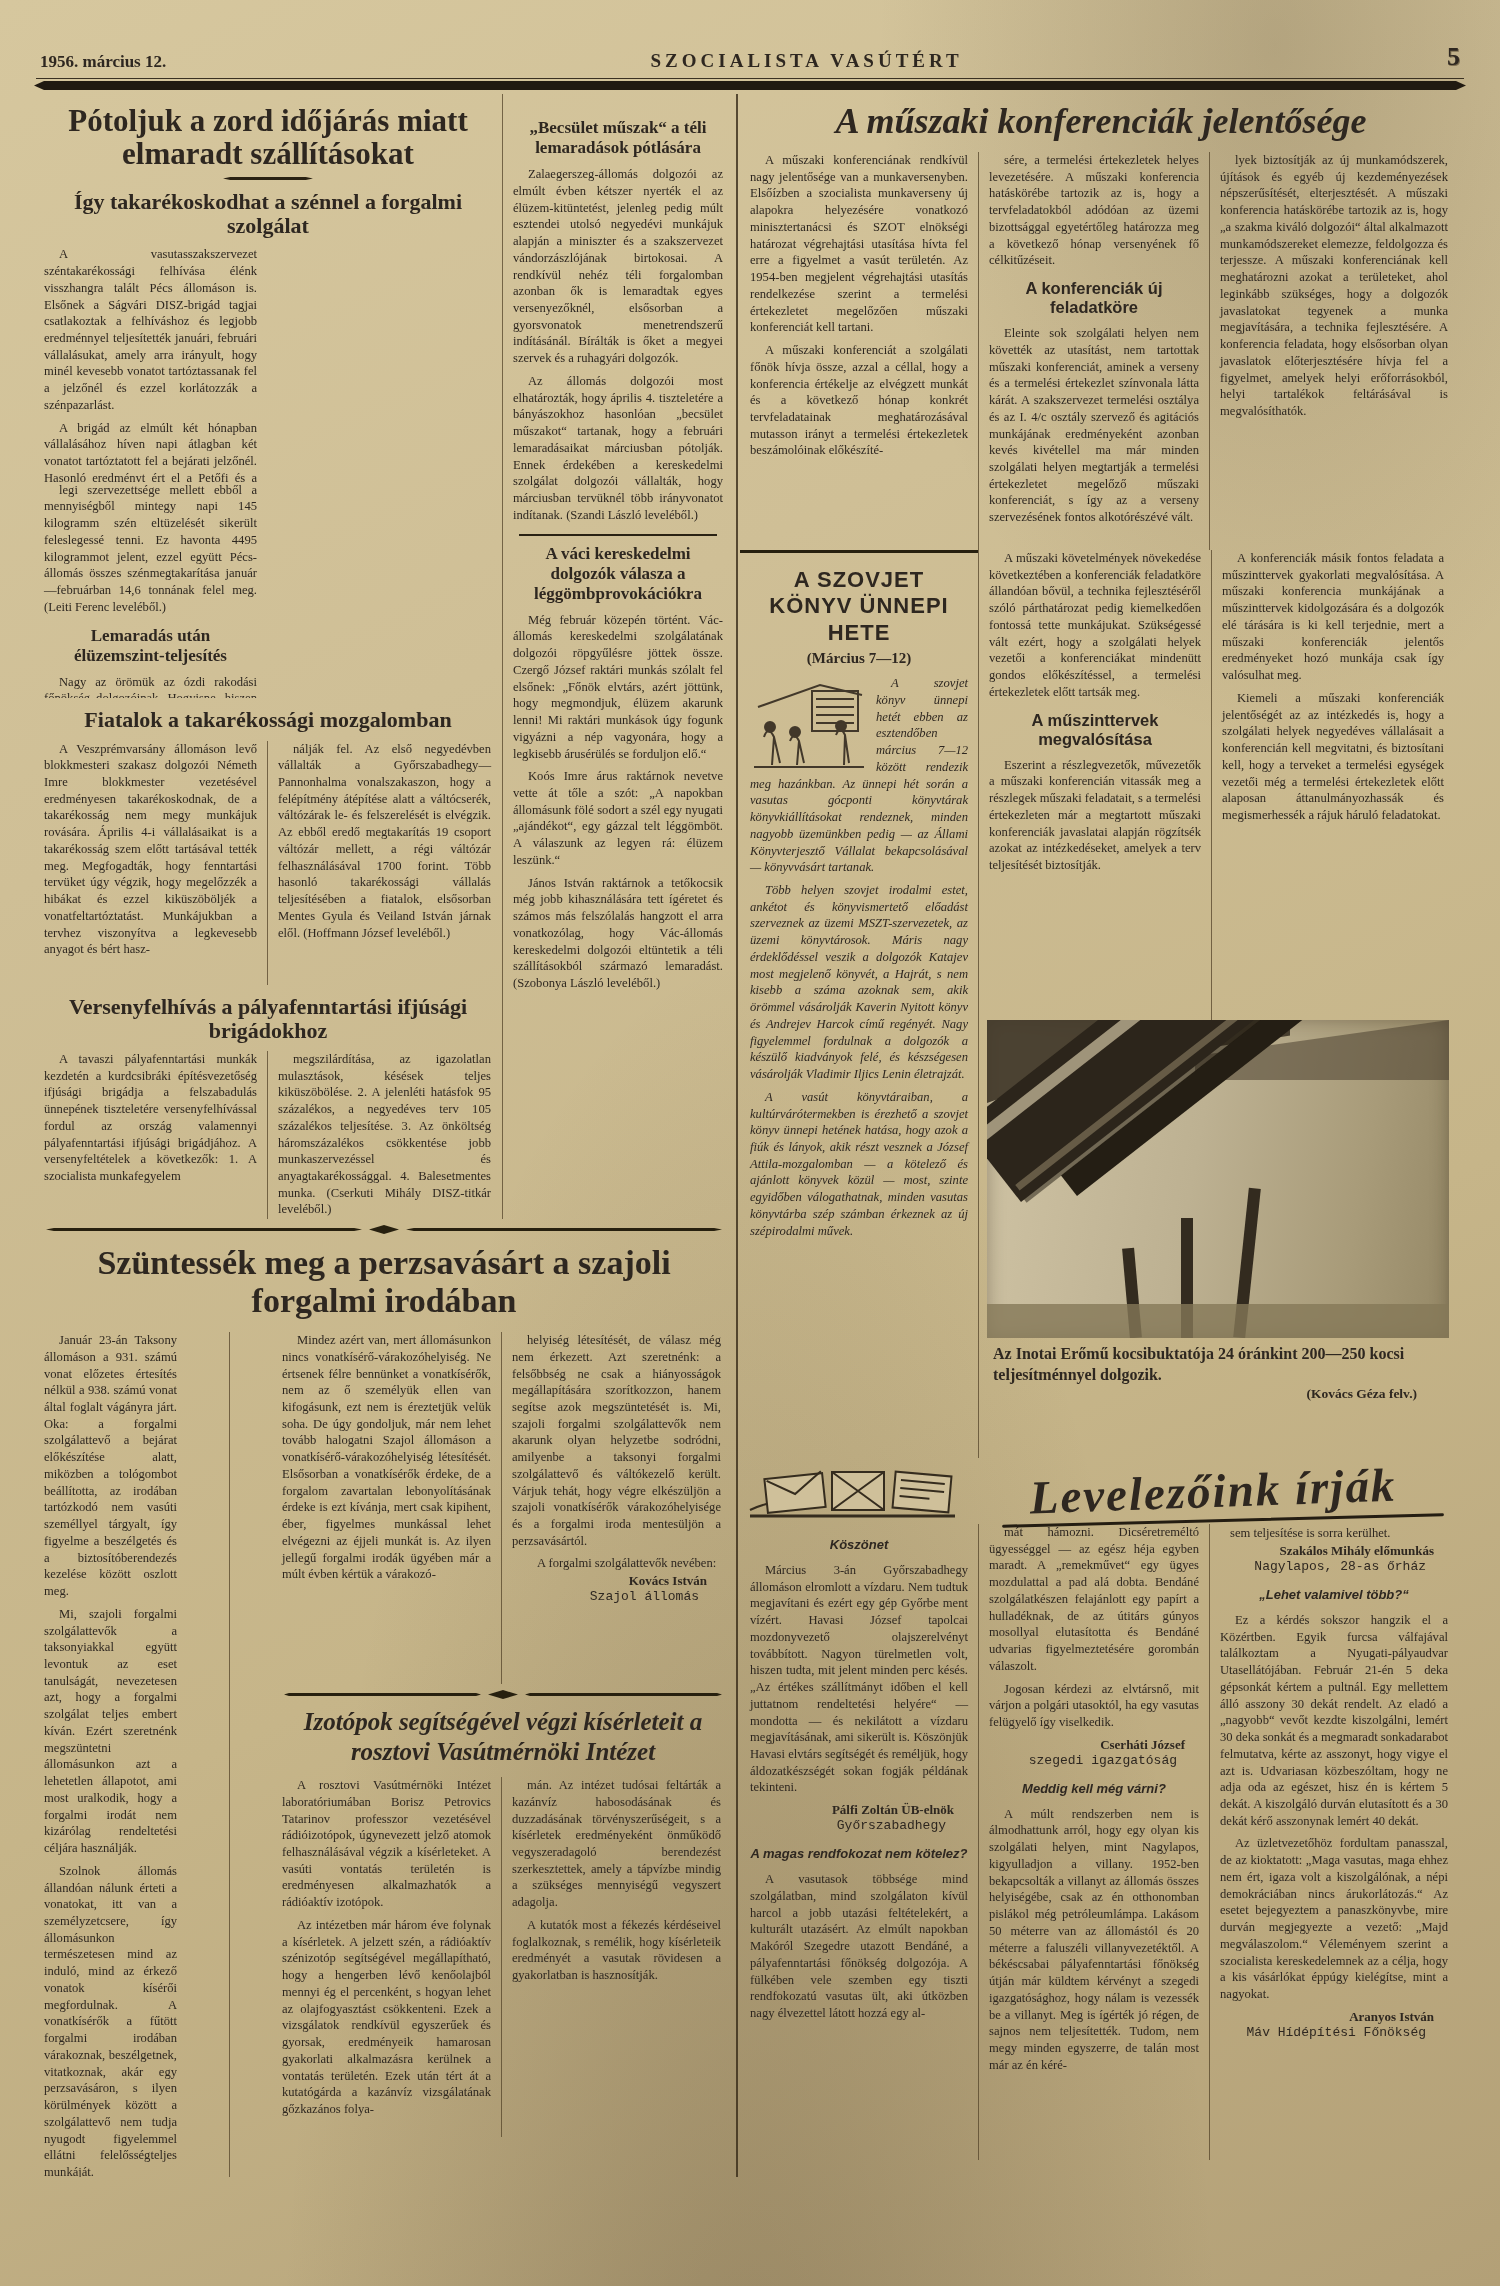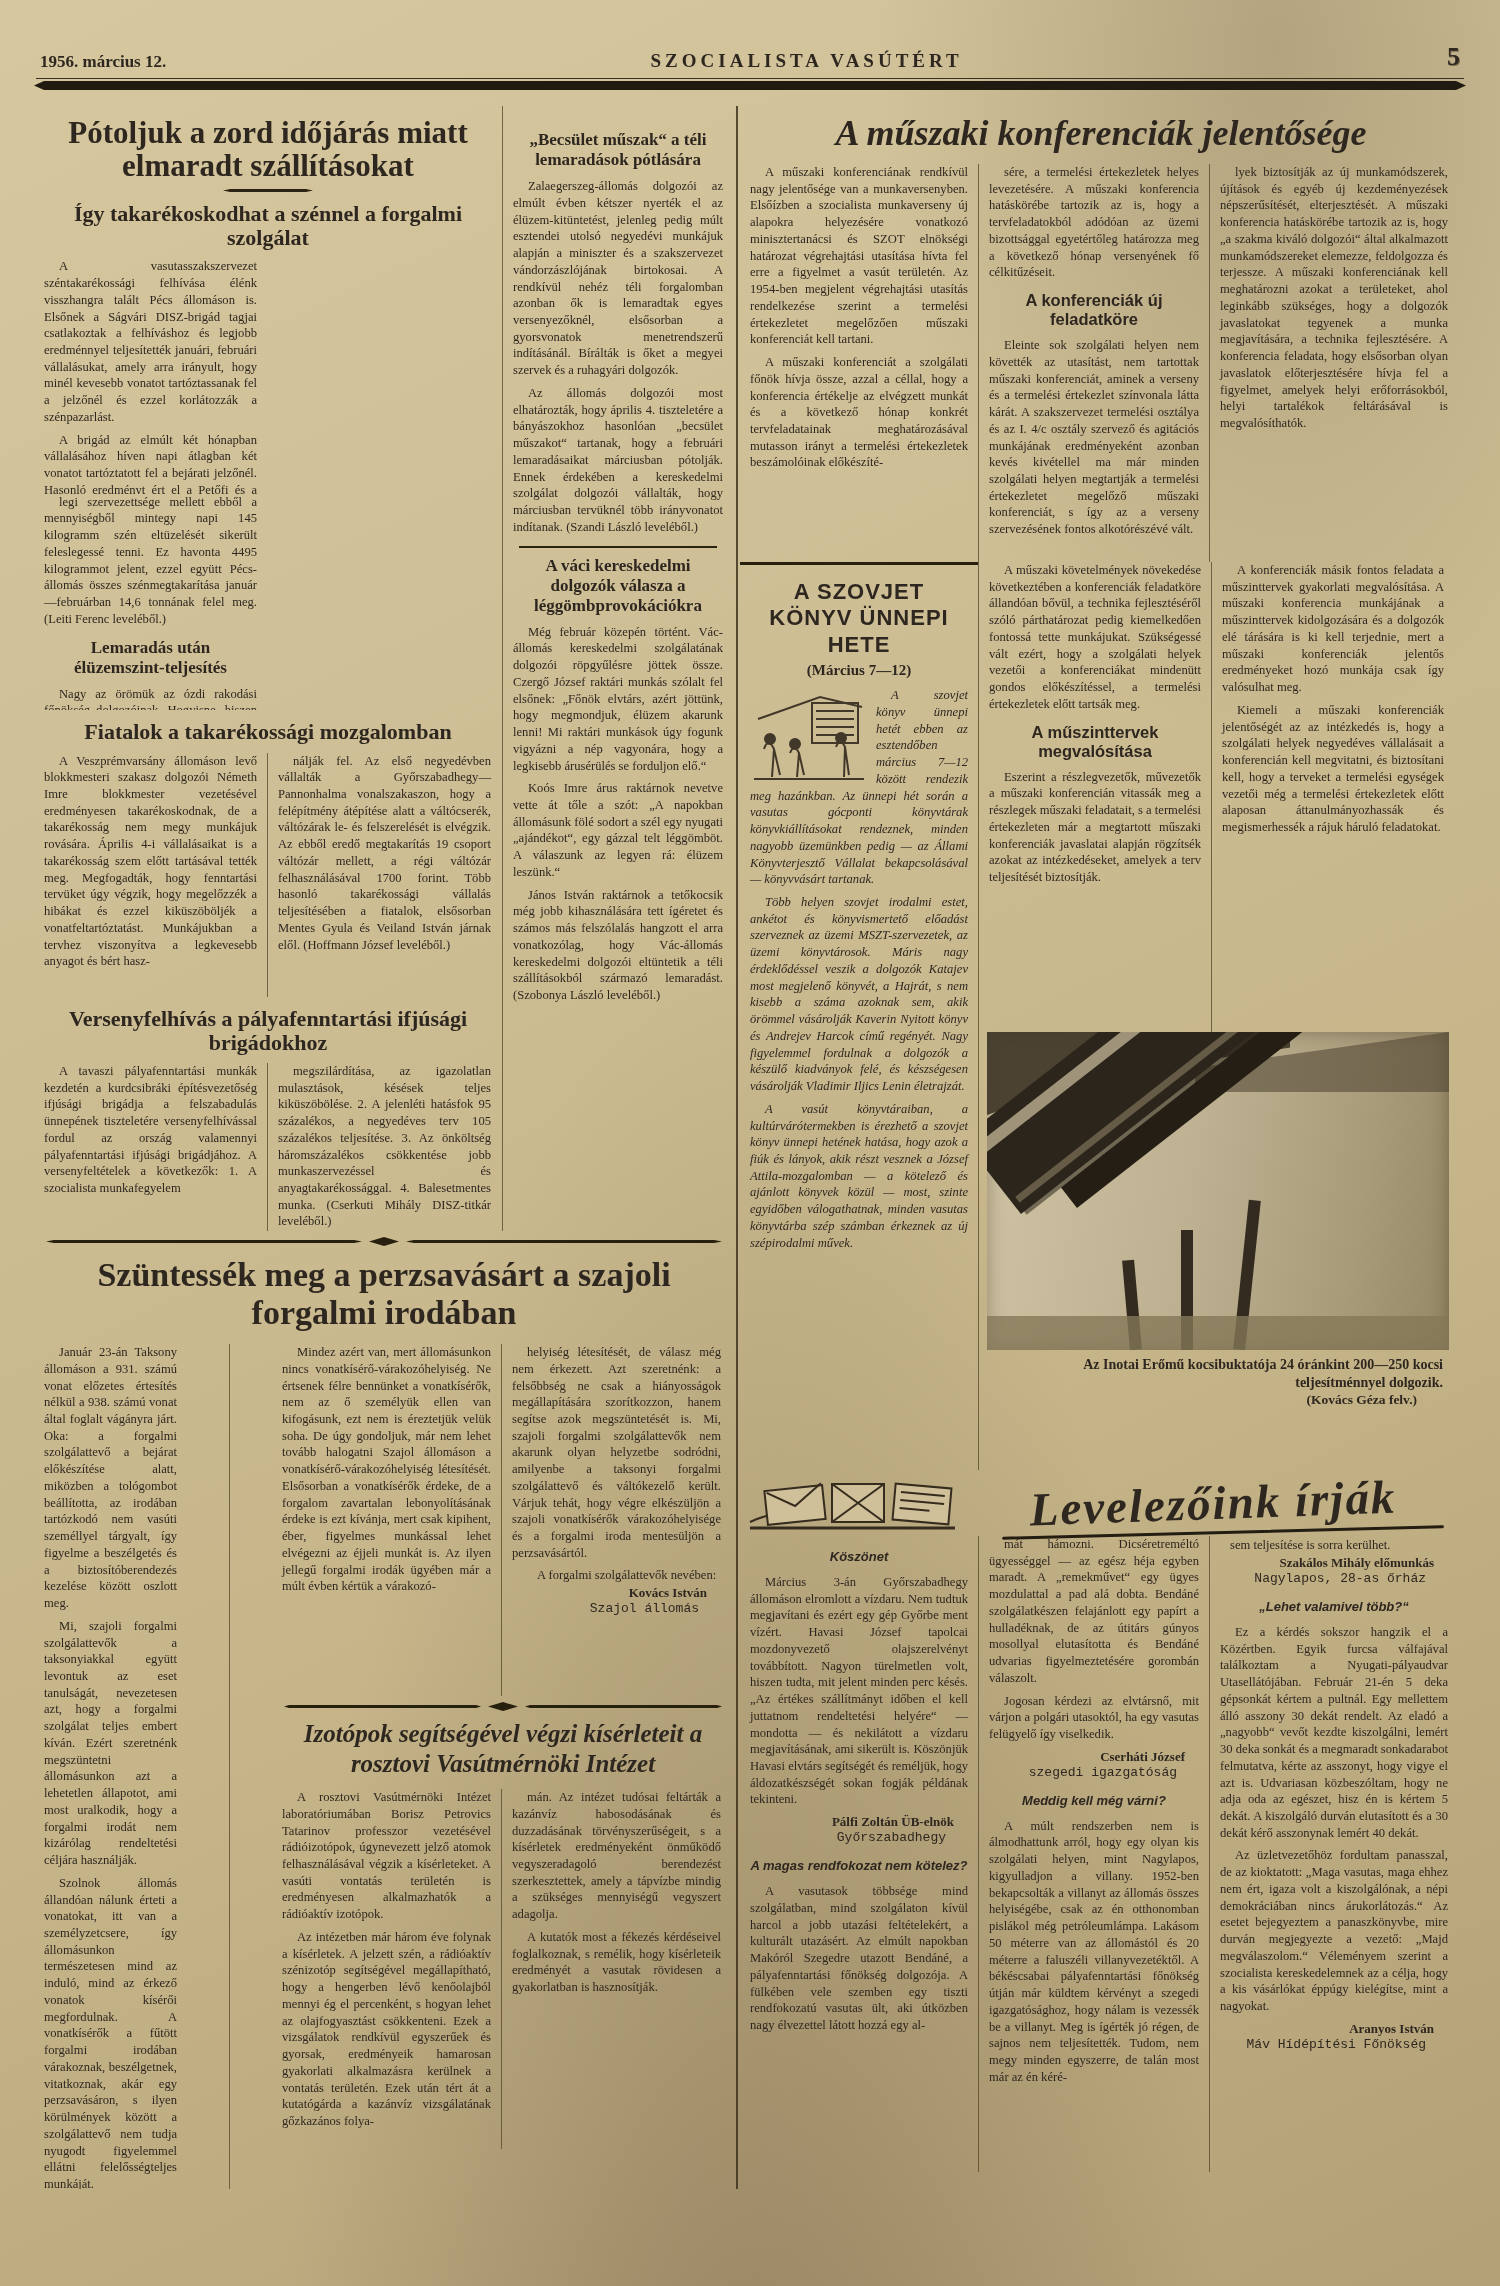--- a/index.html
+++ b/index.html
@@ -61,21 +61,21 @@
     transform:rotate(-38deg);transform-origin:left bottom;box-shadow:4px 4px 0 rgba(30,24,14,.5);}
   .ph-wagon .stripe{position:absolute;top:14px;left:6px;right:6px;height:12px;background:#bdb092;opacity:.8;}
   .ph-wagon .stripe2{position:absolute;bottom:10px;left:6px;right:6px;height:7px;background:#8d8164;opacity:.6;}
   .ph-frame{position:absolute;top:150px;left:90px;width:430px;height:26px;background:#241e14;
     transform:rotate(-38deg);transform-origin:left bottom;}
   .ph-post1,.ph-post2,.ph-post3{position:absolute;bottom:0;width:12px;background:#332b1f;}
   .ph-post1{left:42%;height:120px;}
   .ph-post2{left:55%;height:150px;transform:rotate(6deg);}
   .ph-post3{left:30%;height:90px;transform:rotate(-5deg);}
   .ph-ground{position:absolute;bottom:0;left:0;width:100%;height:34px;background:#857857;opacity:.8;}
-  .caption{font-size:14px;font-weight:bold;text-align:right;line-height:1.3;margin:6px 14px 0 14px;}
+  .caption{font-size:16px;font-weight:bold;text-align:left;line-height:1.3;margin:6px 14px 0 14px;}
   .credit{font-size:13.5px;font-weight:bold;text-align:right;margin:0 40px 4px 0;}
   
   .banner{display:flex;align-items:flex-end;gap:14px;padding:6px 8px 2px 8px;}
   .script{font-style:italic;font-weight:bold;font-size:47px;transform:rotate(-2deg);letter-spacing:2px;line-height:1;}
   .scriptwrap{flex:1;text-align:center;}
   .scriptline{height:3px;background:#241d12;margin:4px 10px 0 30px;transform:rotate(-1.5deg);border-radius:2px;}
   .closingline{font-size:12.6px;margin:4px 0 0 10px;text-indent:15px;}
   .contline{font-size:12.6px;margin:2px 0 2px 10px;}
 </style>
 </head>
@@ -85,21 +85,21 @@
   <div class="inner">
 
     <div class="hdr">
       <span class="date">1956. március 12.</span>
       <span class="masthead">SZOCIALISTA VASÚTÉRT</span>
       <span class="pageno">5</span>
     </div>
     <div class="thinrule"></div>
     <div class="thickrule"></div>
 
-    <div class="flexrow" style="margin-top:16px;">
+    <div class="flexrow" style="margin-top:4px;">
 
       <div style="width:700px;flex:none;">
 
         <div class="flexrow">
           <div style="width:468px;flex:none;">
             <h1 class="headline1">Pótoljuk a zord időjárás miatt elmaradt szállításokat</h1>
             <div class="orn"></div>
             <h2 class="subheadserif">Így takarékoskodhat a szénnel a forgalmi szolgálat</h2>
             <div class="flexrow" style="height:452px;overflow:hidden;flex-direction:column;">
               <div class="col" style="width:233px;">

